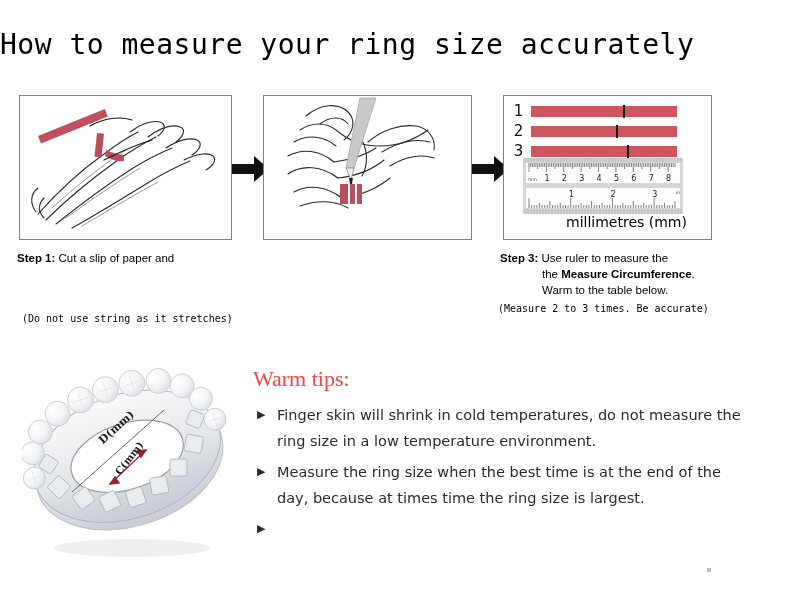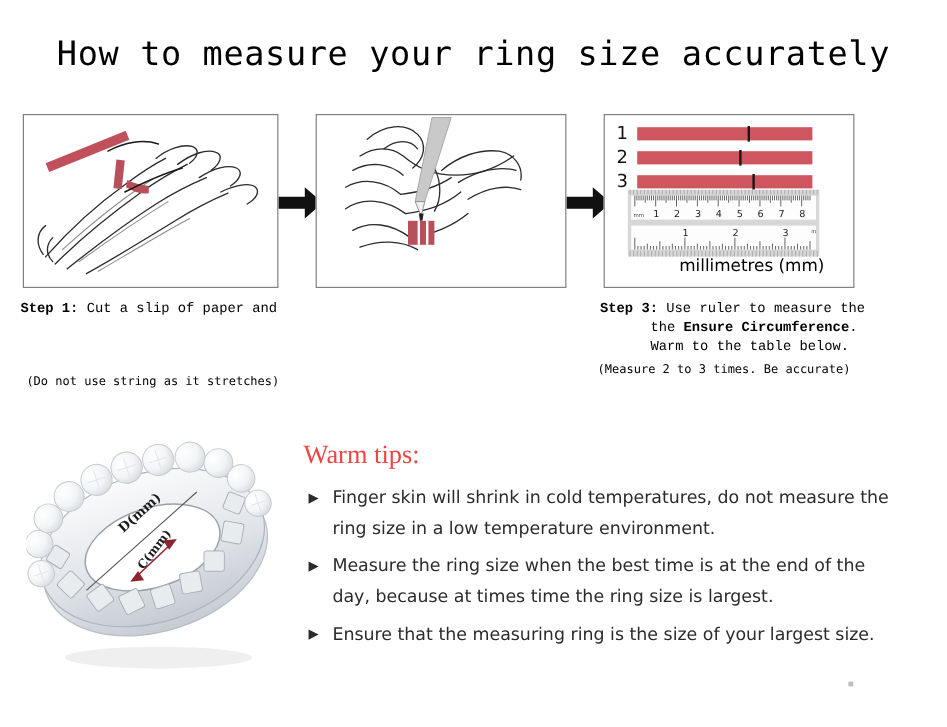--- a/index.html
+++ b/index.html
@@ -1,39 +1,39 @@
 <!DOCTYPE html>
 <html><head>
 <meta charset="utf-8">
 <style>
   html,body{margin:0;padding:0;background:#ffffff;}
   body{width:789px;height:606px;overflow:hidden;font-family:"DejaVu Sans",sans-serif;color:#111;}
   .page{position:relative;width:789px;height:606px;background:#fff;}
 
   
   .title{
-    position:absolute;left:0;top:28px;width:789px;text-align:center;
+    position:absolute;left:0;top:28px;width:789px;text-align:left;
     font-family:"DejaVu Sans Mono","Liberation Mono",monospace;
     font-size:28px;letter-spacing:.5px;color:#000;white-space:nowrap;
   }
 
   
   .panel{position:absolute;border:1px solid #808080;background:#fff;overflow:hidden;}
   #panel1{left:19px;top:95px;width:211px;height:143px;}
   #panel2{left:263px;top:95px;width:207px;height:143px;}
   #panel3{left:503px;top:95px;width:207px;height:143px;}
 
   .arrow{position:absolute;width:38px;height:30px;}
   #arrow1{left:232px;top:154px;}
   #arrow2{left:472px;top:154px;}
 
   
   .caption{
     position:absolute;
-    font-family:Liberation Mono, monospace;
+    font-family:Liberation Sans, sans-serif;
     font-size:11.5px;line-height:16px;color:#000;
   }
   .caption b{font-weight:bold;}
   .cap-l2{display:block;padding-left:42px;}
   .cap-l3{display:block;padding-left:42px;}
   #cap1{left:17px;top:250px;width:230px;}
   #cap2{left:261px;top:250px;width:230px;}
   #cap3{left:500px;top:250px;width:250px;}
   .note{
     position:absolute;
@@ -484,21 +484,21 @@
   <div class="mm-label">millimetres (mm)</div>
 
   <div class="caption" id="cap1">
     <b>Step 1:</b><span> Cut a slip of paper and</span>
   </div>
   <div class="note" id="note1">(Do not use string as it stretches)</div>
 
 
   <div class="caption" id="cap3">
     <b>Step 3:</b><span> Use ruler to measure the</span>
-    <span class="cap-l2"><span>the </span><b>Ensure Circumference</b><span>.</span></span>
+    <span class="cap-l2"><span>the </span><b>Measure Circumference</b><span>.</span></span>
     <span class="cap-l3">Warm to the table below.</span>
   </div>
   <div class="note" id="note3">(Measure 2 to 3 times. Be accurate)</div>
 
   <div class="ringwrap">
     <svg width="215" height="215" viewBox="0 0 215 215">
       <defs>
         <radialGradient id="gemg" cx="35%" cy="30%" r="75%">
           <stop offset="0%" stop-color="#ffffff"></stop>
           <stop offset="60%" stop-color="#f2f4f6"></stop>
@@ -571,18 +571,17 @@
     <div class="tip">
       <span class="bullet">▶</span>
       <span>Finger skin will shrink in cold temperatures, do not measure the ring size in a low temperature environment.</span>
     </div>
     <div class="tip">
       <span class="bullet">▶</span>
       <span>Measure the ring size when the best time is at the end of the day, because at times time the ring size is largest.</span>
     </div>
     <div class="tip">
       <span class="bullet">▶</span>
-      <span>Ensure that the measuring ring is the size of your largest size.</span>
     </div>
   </div>
 
   <div class="speck"></div>
 </div>
 
 </body></html>

